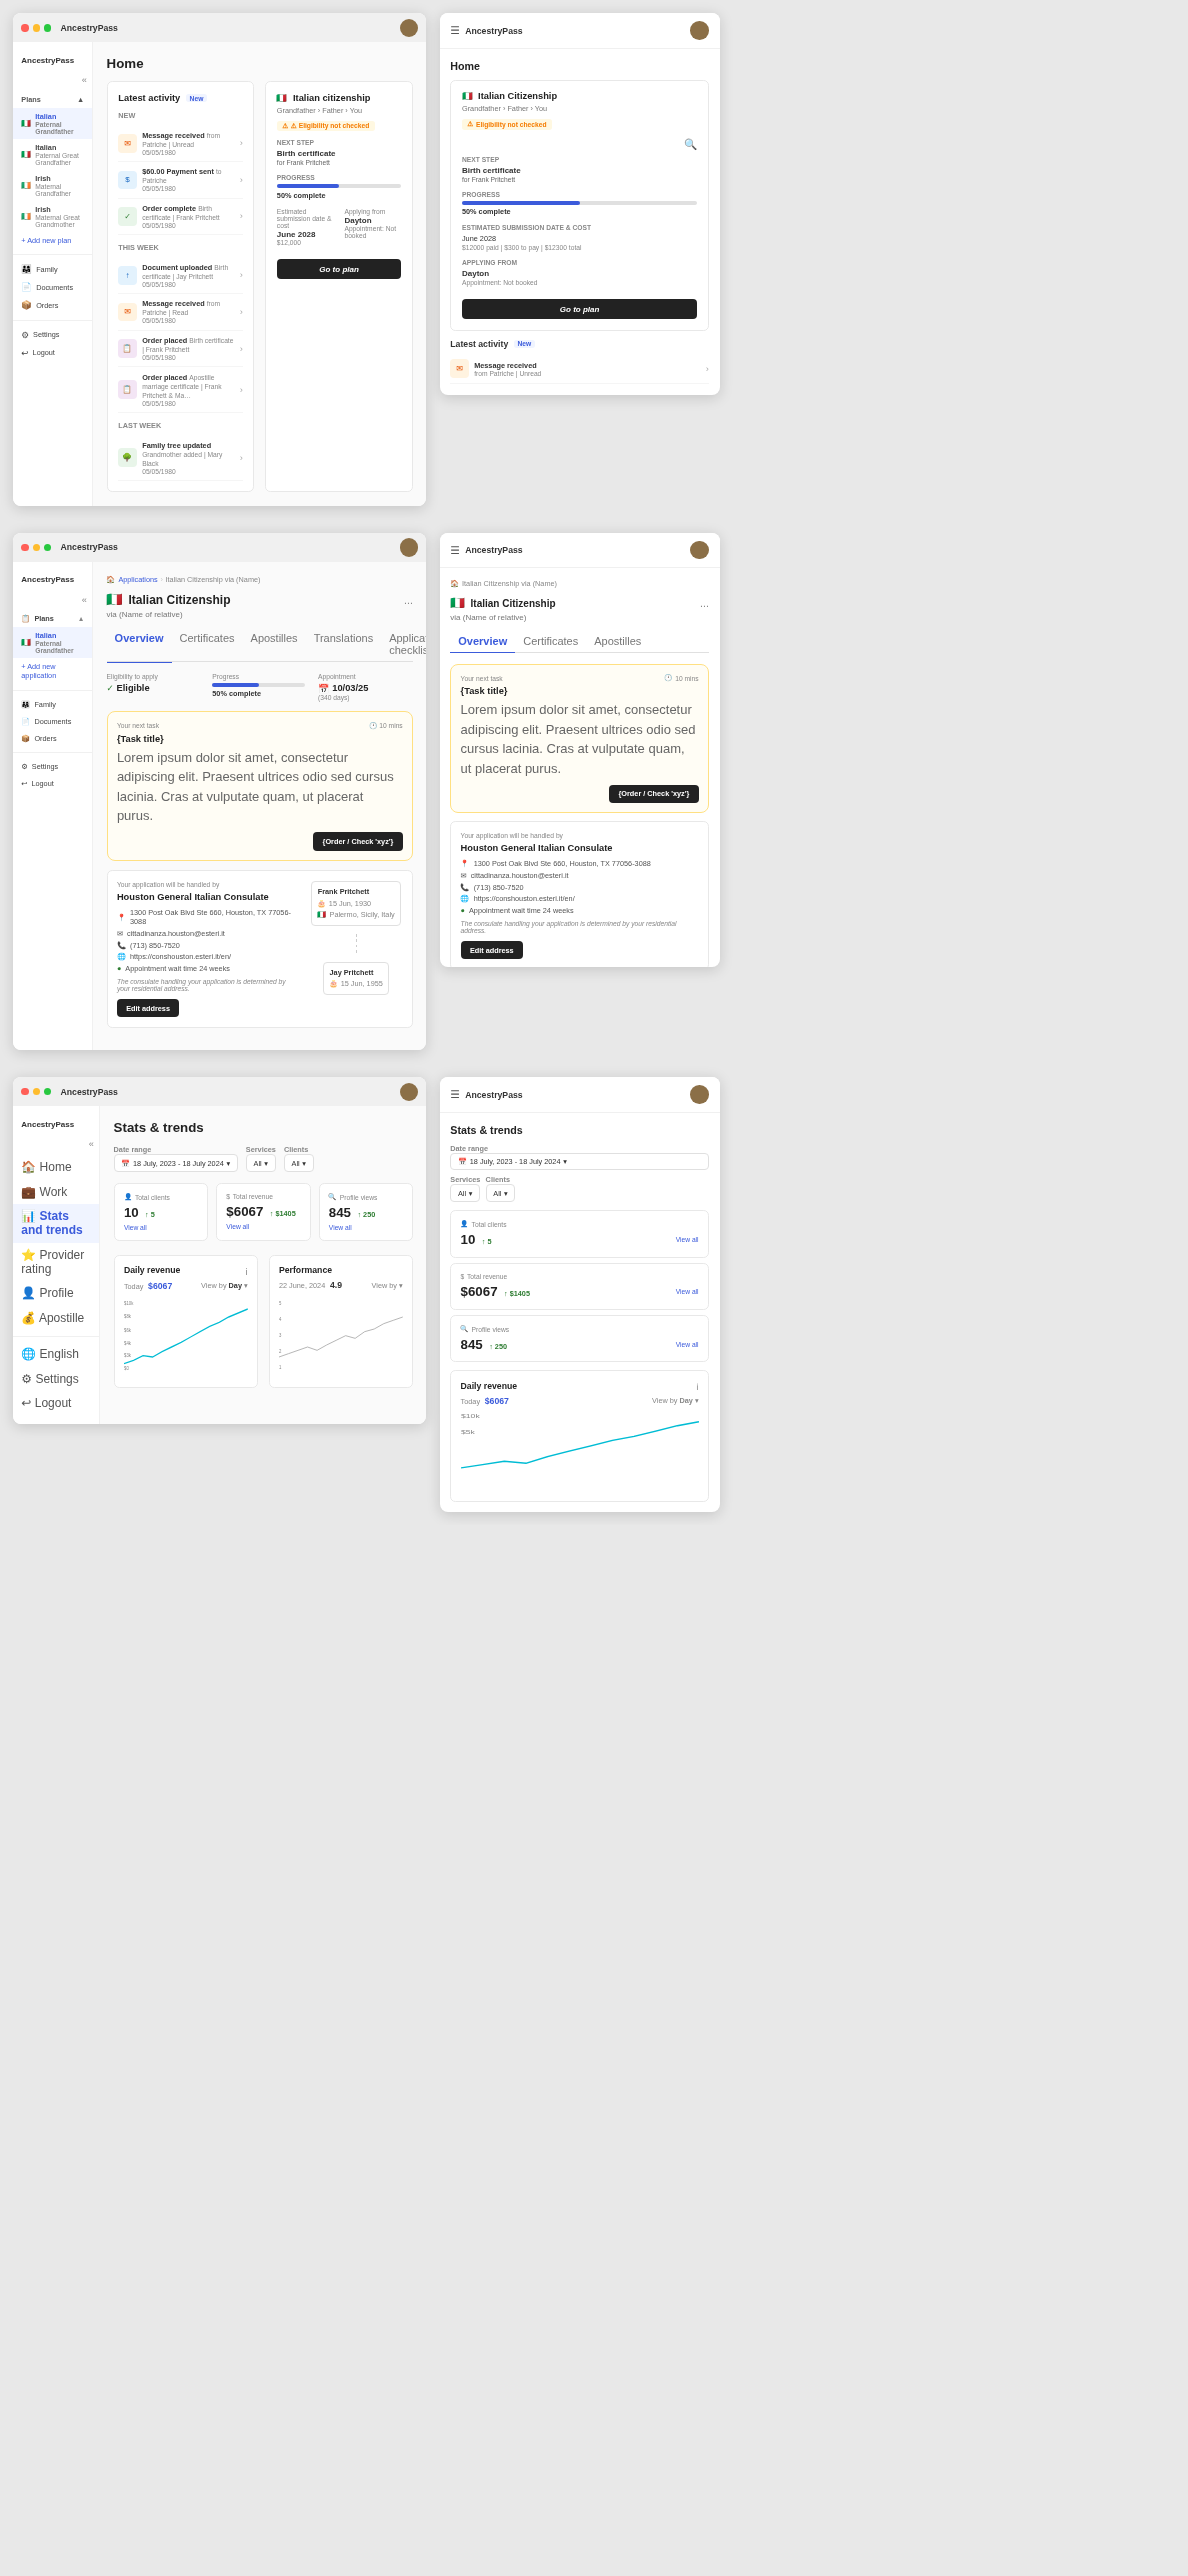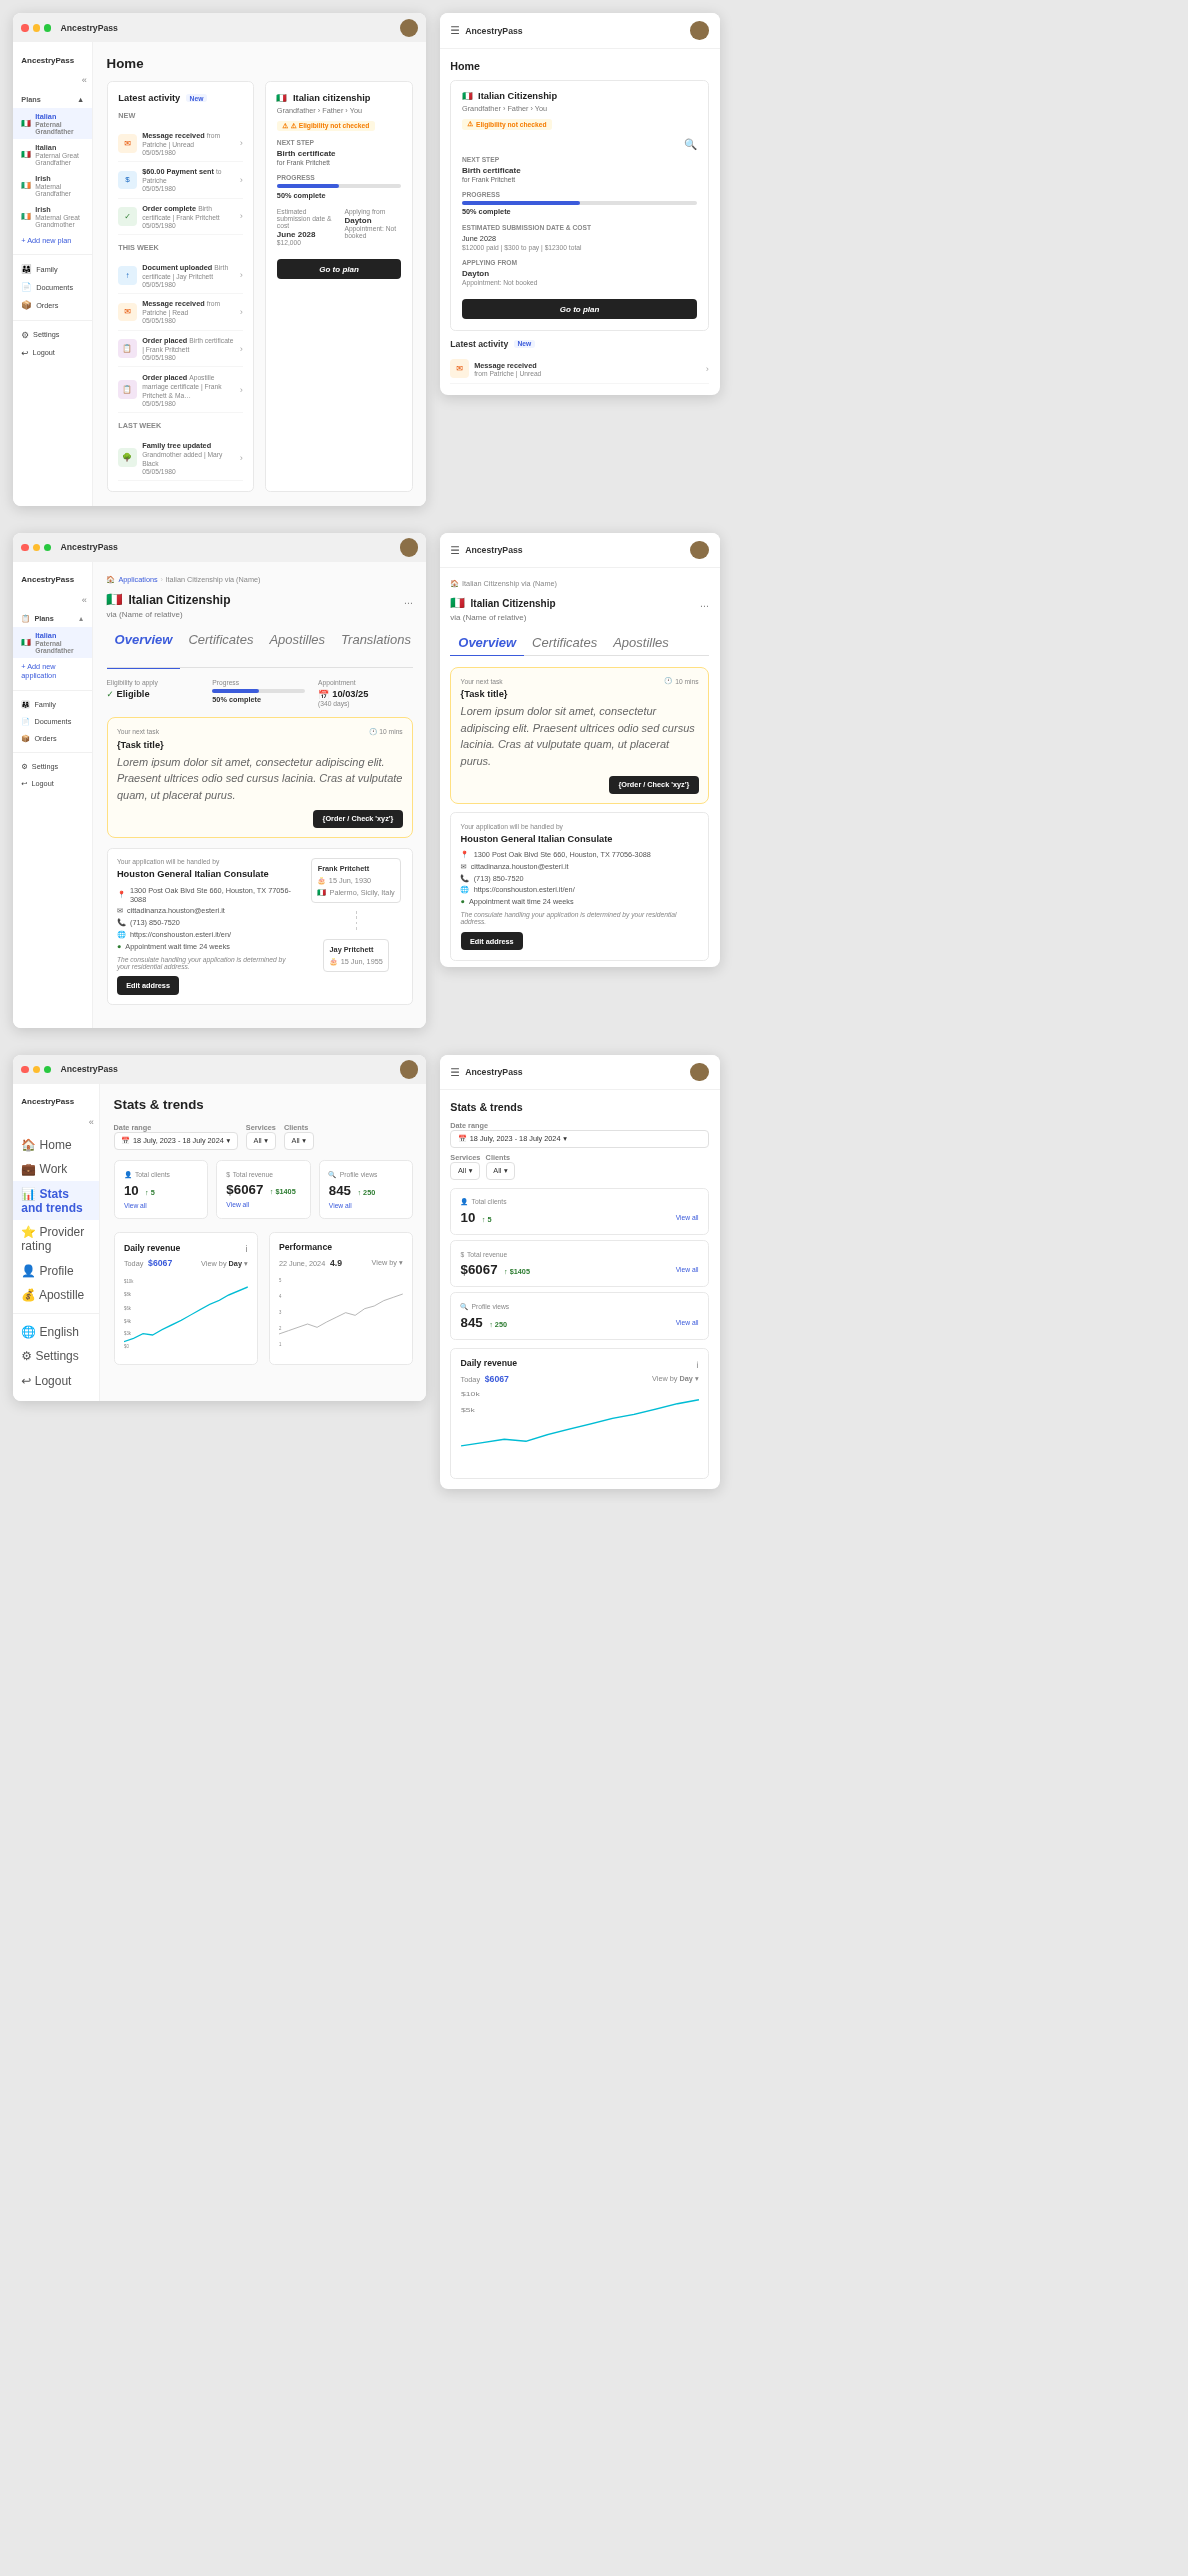--- a/index.html
+++ b/index.html
@@ -215,26 +215,25 @@
 
     
     .breadcrumb { font-size: 7.3px; color: #888; margin-bottom: 8px; display: flex; align-items: center; gap: 2.7px; }
     .breadcrumb-sep { color: #ccc; }
     .app-title-row { display: flex; align-items: center; gap: 5.3px; margin-bottom: 2.7px; }
     .app-title { font-size: 12px; font-weight: 700; color: #222; }
     .app-subtitle { font-size: 8px; color: #777; margin-bottom: 8px; }
     .tabs { display: flex; gap: 0; border-bottom: 1.3px solid #e0e0e0; margin-bottom: 10.7px; }
     .tab {
       padding: 5.3px 8px;
-      font-size: 13px;
+      font-size: 11px;
       color: #777;
       cursor: pointer;
       border-bottom: 1.3px solid transparent;
       margin-bottom: -1.3px;
-      font-style: italic;
     }
     .tab.active { color: #3b5bdb; border-bottom-color: #3b5bdb; font-weight: 600; }
 
     .metrics-row { display: flex; gap: 10.7px; margin-bottom: 10.7px; }
     .metric-block { flex: 1; }
     .metric-label { font-size: 6.7px; color: #888; margin-bottom: 2.7px; }
     .metric-value { font-size: 9.3px; font-weight: 700; color: #222; }
     .eligible-badge { display: flex; align-items: center; gap: 2.7px; }
     .eligible-icon { color: #2e7d32; }
 
@@ -242,21 +241,21 @@
       background: #fffdf5;
       border: 0.7px solid #ffe082;
       border-radius: 8px;
       padding: 9.3px;
       margin-bottom: 9.3px;
     }
     .task-header { display: flex; justify-content: space-between; align-items: center; margin-bottom: 4px; }
     .task-label { font-size: 6.7px; color: #888; }
     .task-time { font-size: 6.7px; color: #888; display: flex; align-items: center; gap: 2px; }
     .task-title { font-size: 9.3px; font-weight: 700; color: #222; margin-bottom: 4px; }
-    .task-desc { font-size: 11px; color: #666; line-height: 1.5; margin-bottom: 6.7px; font-style: italic; }
+    .task-desc { font-size: 13px; color: #666; line-height: 1.5; margin-bottom: 6.7px; }
     .btn-order {
       background: #222;
       color: #fff;
       border: none;
       border-radius: 4px;
       padding: 4.7px 9.3px;
       font-size: 7.3px;
       font-weight: 600;
       cursor: pointer;
       float: right;

